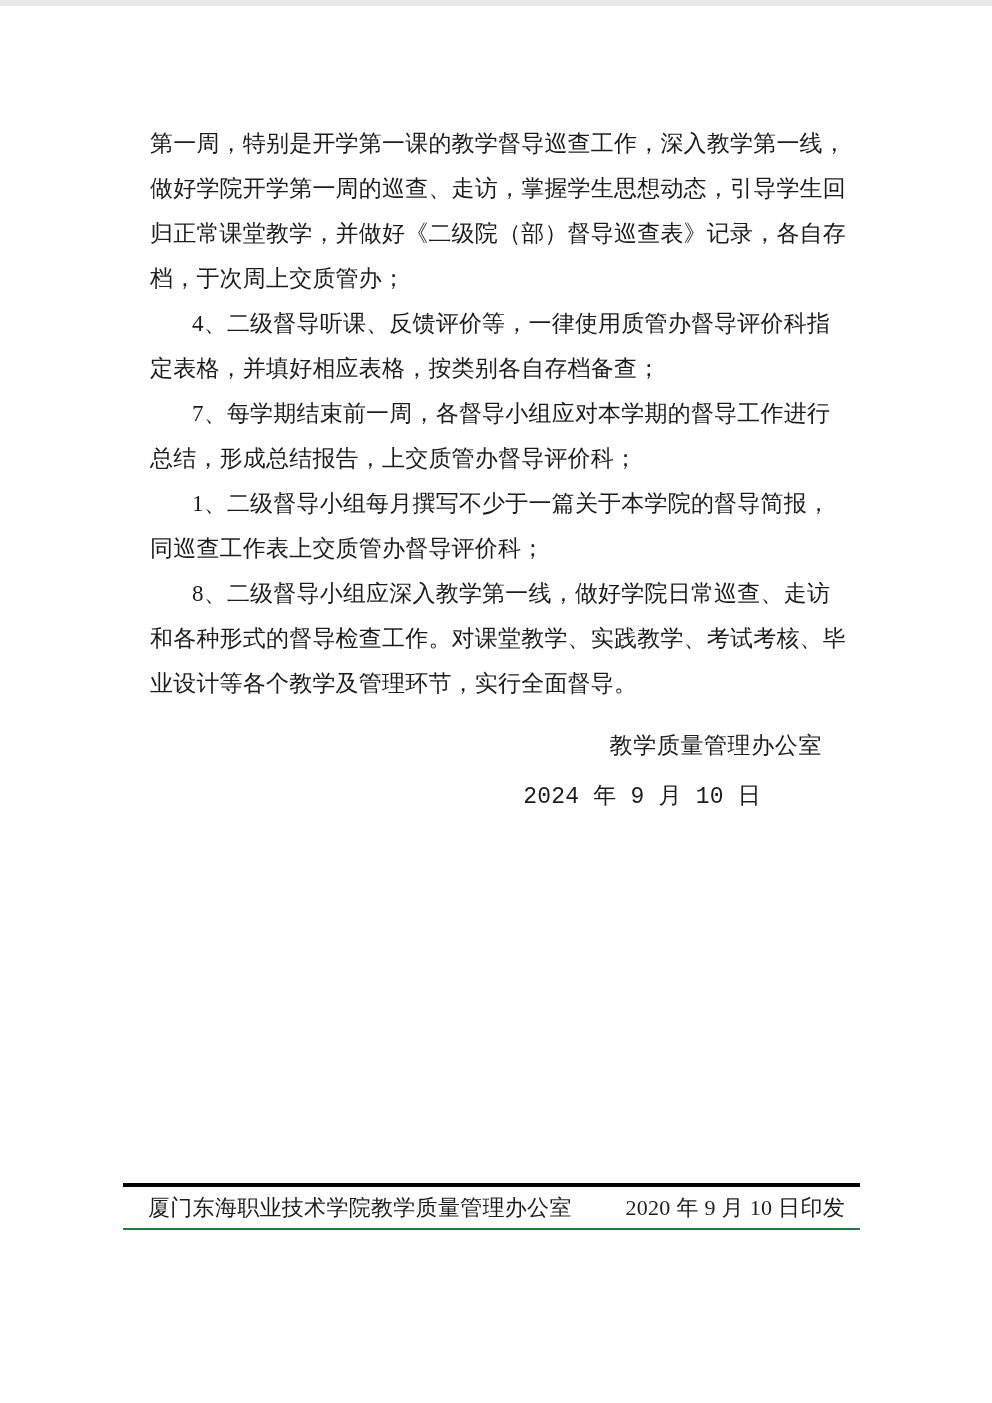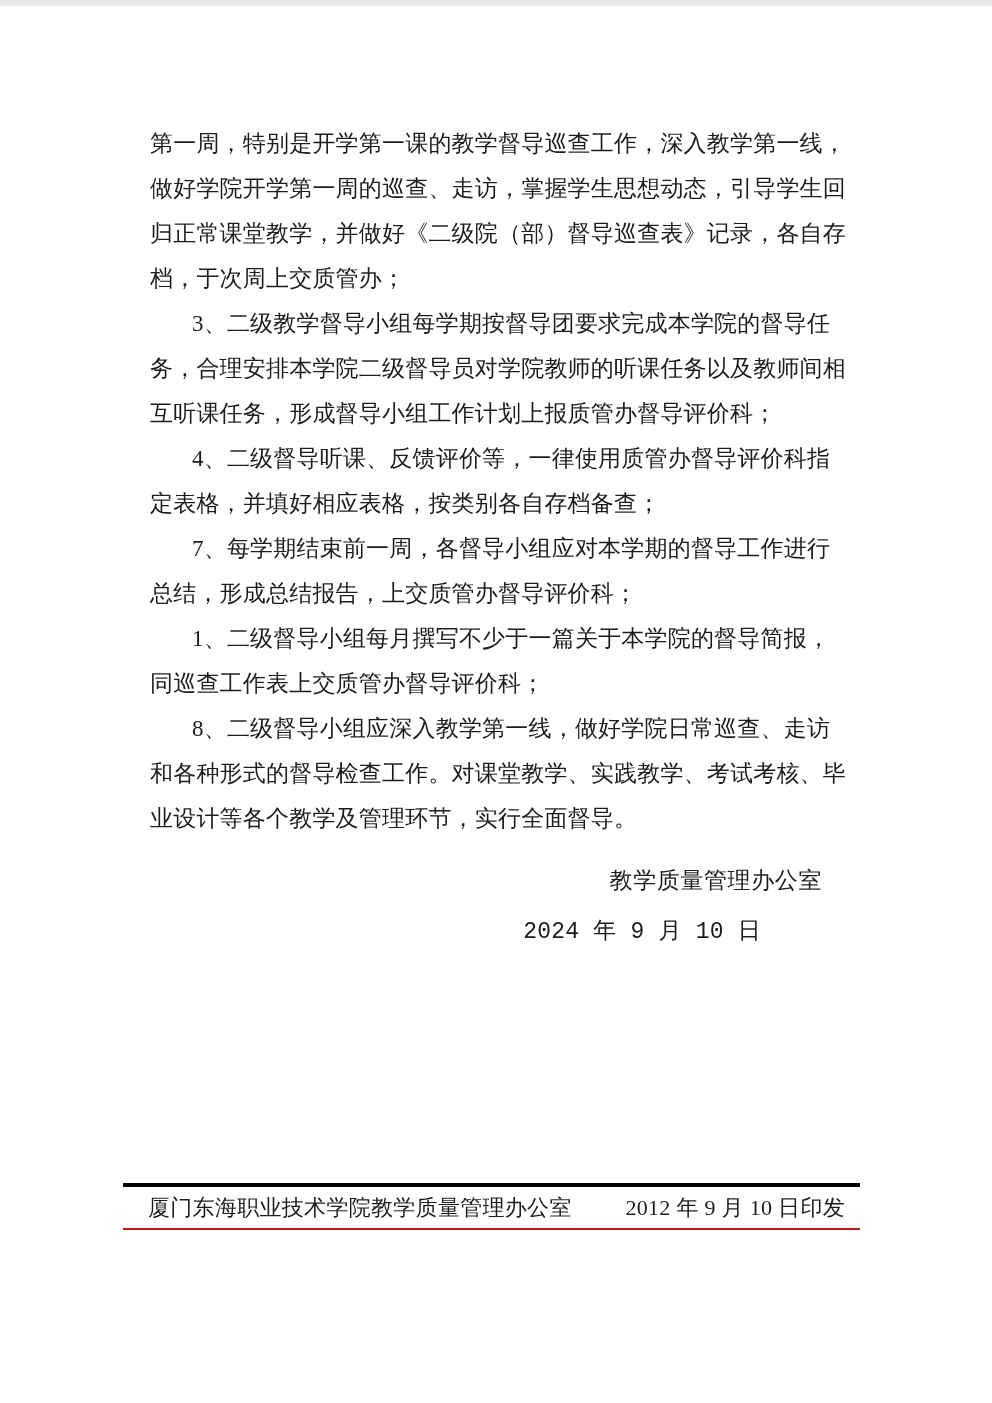--- a/index.html
+++ b/index.html
@@ -46,21 +46,21 @@
     font-family: Liberation Mono, monospace;
   }
   .sig-org  { padding-right: 18px; }
   .sig-date { padding-right: 79px; letter-spacing: 0.2px; }
   .footer {
     position: absolute;
     top: 1177px;
     left: 123px;
     width: 737px;
     border-top: 4px solid #000000;
-    border-bottom: 2px solid #b91c1c;
+    border-bottom: 2px solid #15803d;
   }
   .footer-inner {
     height: 41px;
     display: flex;
     align-items: center;
     justify-content: space-between;
     padding: 0 15px 0 25px;
     font-size: 22px;
     letter-spacing: 0.3px;
     white-space: nowrap;
@@ -69,39 +69,36 @@
 </head>
 <body>
 
 <div class="page">
 
   <div class="body-text">
     <p class="para no-indent">第一周，特别是开学第一课的教学督导巡查工作，深入教学第一线，
 做好学院开学第一周的巡查、走访，掌握学生思想动态，引导学生回
 归正常课堂教学，并做好《二级院（部）督导巡查表》记录，各自存
 档，于次周上交质管办；</p>
-    <p class="para indent">3、二级教学督导小组每学期按督导团要求完成本学院的督导任
-务，合理安排本学院二级督导员对学院教师的听课任务以及教师间相
-互听课任务，形成督导小组工作计划上报质管办督导评价科；</p>
     <p class="para indent">4、二级督导听课、反馈评价等，一律使用质管办督导评价科指
 定表格，并填好相应表格，按类别各自存档备查；</p>
     <p class="para indent">7、每学期结束前一周，各督导小组应对本学期的督导工作进行
 总结，形成总结报告，上交质管办督导评价科；</p>
     <p class="para indent">1、二级督导小组每月撰写不少于一篇关于本学院的督导简报，
 同巡查工作表上交质管办督导评价科；</p>
     <p class="para indent">8、二级督导小组应深入教学第一线，做好学院日常巡查、走访
 和各种形式的督导检查工作。对课堂教学、实践教学、考试考核、毕
 业设计等各个教学及管理环节，实行全面督导。</p>
 
     <div class="sig-block">
       <div class="sig-line sig-org">教学质量管理办公室</div>
       <div class="sig-line sig-date">2024 年 9 月 10 日</div>
     </div>
   </div>
 
   <div class="footer">
     <div class="footer-inner">
       <span>厦门东海职业技术学院教学质量管理办公室</span>
-      <span>2012 年 9 月 10 日印发</span>
+      <span>2020 年 9 月 10 日印发</span>
     </div>
   </div>
 
 </div>
 
 </body></html>

